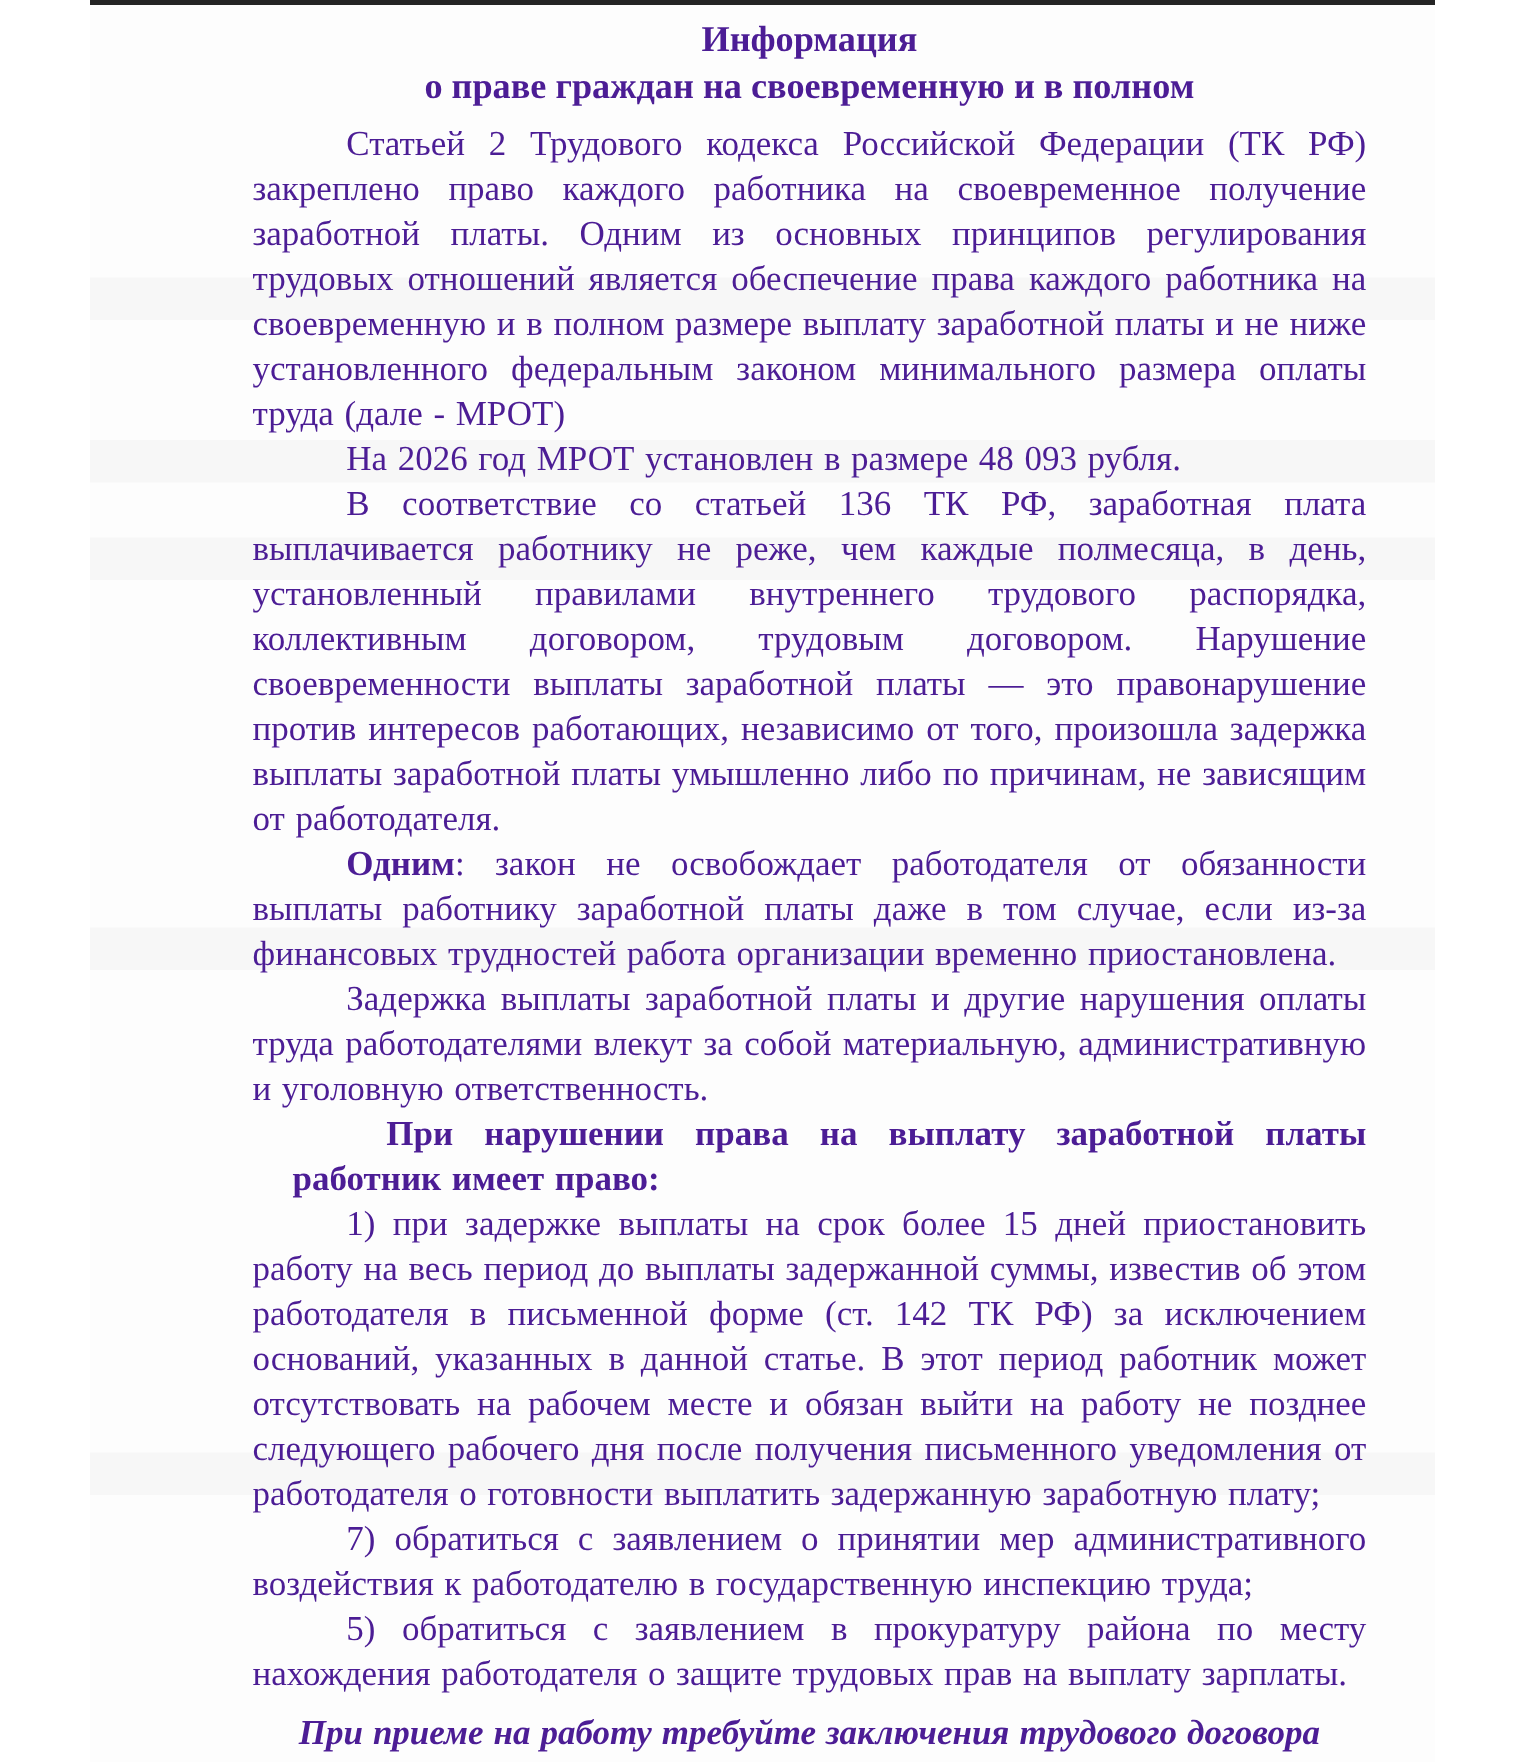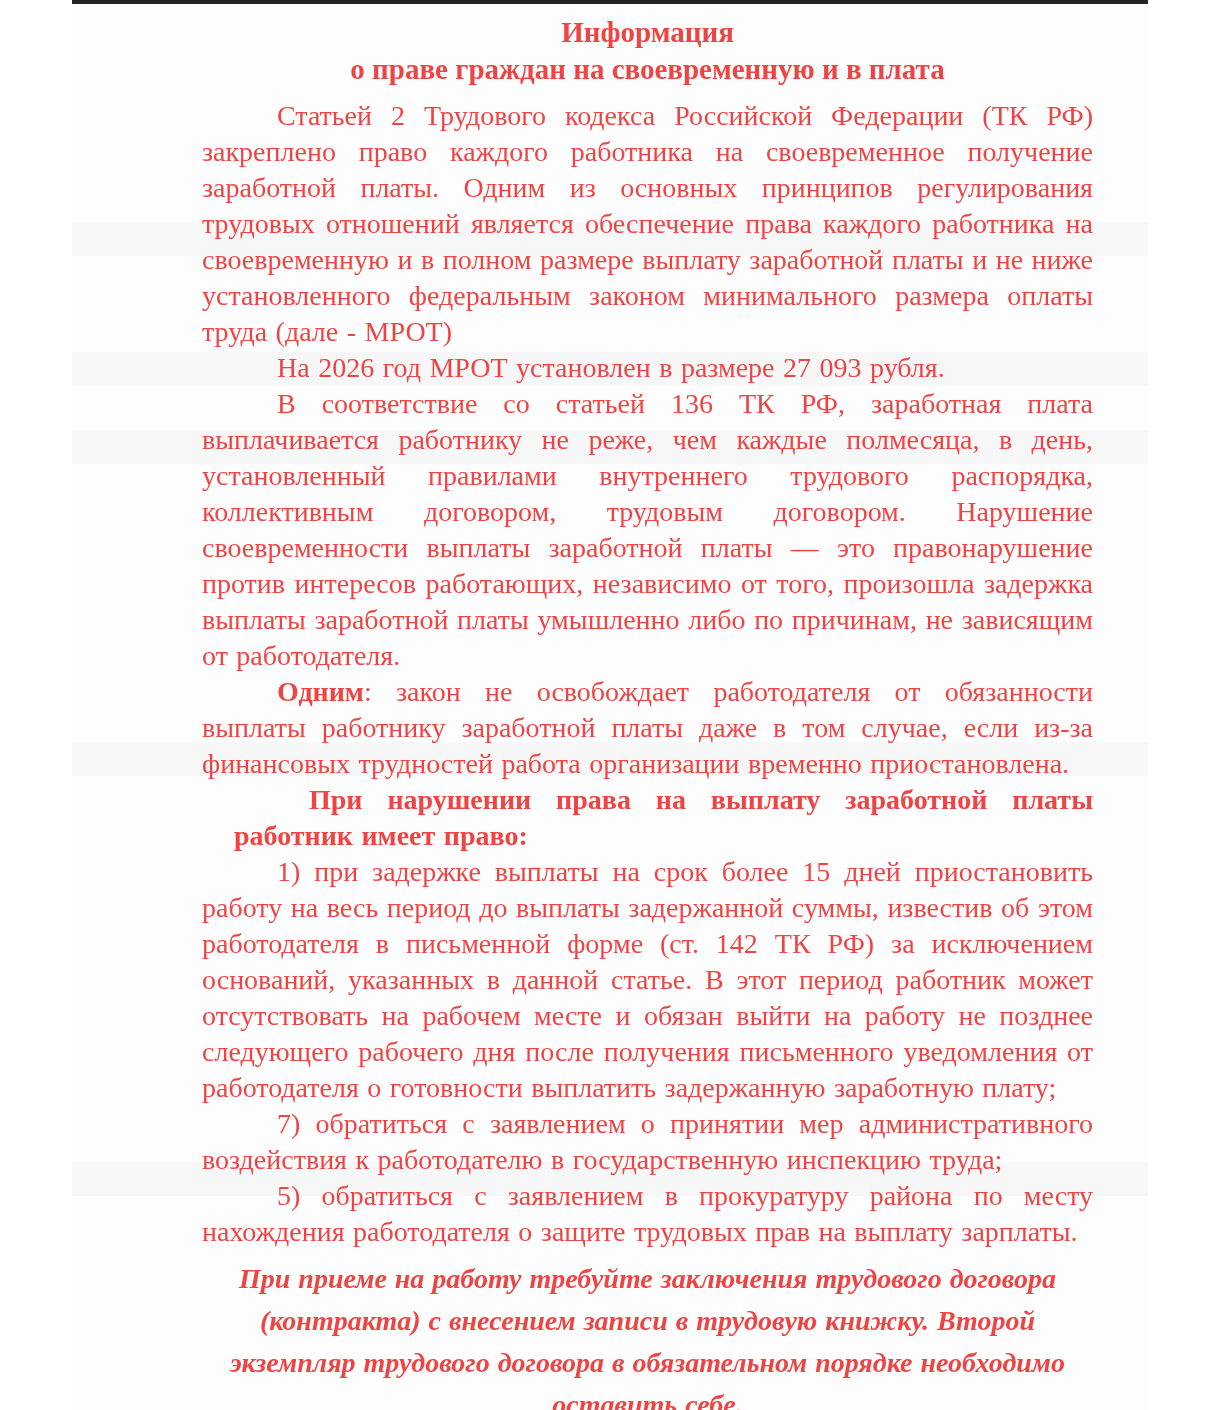--- a/index.html
+++ b/index.html
@@ -8,21 +8,21 @@
     background: #ffffff;
   }
   .page {
     position: relative;
     width: 1076px;
     height: 1410px;
     margin: 0 auto;
     background: #fdfdfd;
     overflow: hidden;
     font-family: "Liberation Serif", "DejaVu Serif", serif;
-    color: #ef4444;
+    color: #4c1d95;
   }
   .edge-bar {
     position: absolute;
     top: 0; left: 0;
     width: 100%;
     height: 4px;
     background: #242424;
   }
   .streak {
     position: absolute;
@@ -76,28 +76,29 @@
   <div class="streak" style="top: 222px;"></div>
   <div class="streak" style="top: 352px;"></div>
   <div class="streak" style="top: 430px;"></div>
   <div class="streak" style="top: 742px;"></div>
   <div class="streak" style="top: 1162px;"></div>
 
   <div class="content">
 
     <h1 class="title">
       <span class="t-line">Информация</span>
-      <span class="t-line">о праве граждан на своевременную и в плата</span>
+      <span class="t-line">о праве граждан на своевременную и в полном</span>
     </h1>
 
     <div class="body-text">
       <p class="first-para">Статьей 2 Трудового кодекса Российской Федерации (ТК РФ) закреплено право каждого работника на своевременное получение заработной платы. Одним из основных принципов регулирования трудовых отношений является обеспечение права каждого работника на своевременную и в полном размере выплату заработной платы и не ниже установленного федеральным законом минимального размера оплаты труда (дале - МРОТ)</p>
-      <p>На 2026 год МРОТ установлен в размере 27 093 рубля.</p>
+      <p>На 2026 год МРОТ установлен в размере 48 093 рубля.</p>
       <p>В соответствие со статьей 136 ТК РФ, заработная плата выплачивается работнику не реже, чем каждые полмесяца, в день, установленный правилами внутреннего трудового распорядка, коллективным договором, трудовым договором. Нарушение своевременности выплаты заработной платы — это правонарушение против интересов работающих, независимо от того, произошла задержка выплаты заработной платы умышленно либо по причинам, не зависящим от работодателя.</p>
       <p><span class="bold">Одним</span><span>: закон не освобождает работодателя от обязанности выплаты работнику заработной платы даже в том случае, если из-за финансовых трудностей работа организации временно приостановлена.</span></p>
+      <p>Задержка выплаты заработной платы и другие нарушения оплаты труда работодателями влекут за собой материальную, административную и уголовную ответственность.</p>
       <p class="heading">При нарушении права на выплату заработной платы работник имеет право:</p>
       <p>1) при задержке выплаты на срок более 15 дней приостановить работу на весь период до выплаты задержанной суммы, известив об этом работодателя в письменной форме (ст. 142 ТК РФ) за исключением оснований, указанных в данной статье. В этот период работник может отсутствовать на рабочем месте и обязан выйти на работу не позднее следующего рабочего дня после получения письменного уведомления от работодателя о готовности выплатить задержанную заработную плату;</p>
       <p>7) обратиться с заявлением о принятии мер административного воздействия к работодателю в государственную инспекцию труда;</p>
       <p>5) обратиться с заявлением в прокуратуру района по месту нахождения работодателя о защите трудовых прав на выплату зарплаты.</p>
       <p class="footer-note">При приеме на работу требуйте заключения трудового договора (контракта) с внесением записи в трудовую книжку. Второй экземпляр трудового договора в обязательном порядке необходимо оставить себе.</p>
     </div>
 
   </div>
 </div>
 

